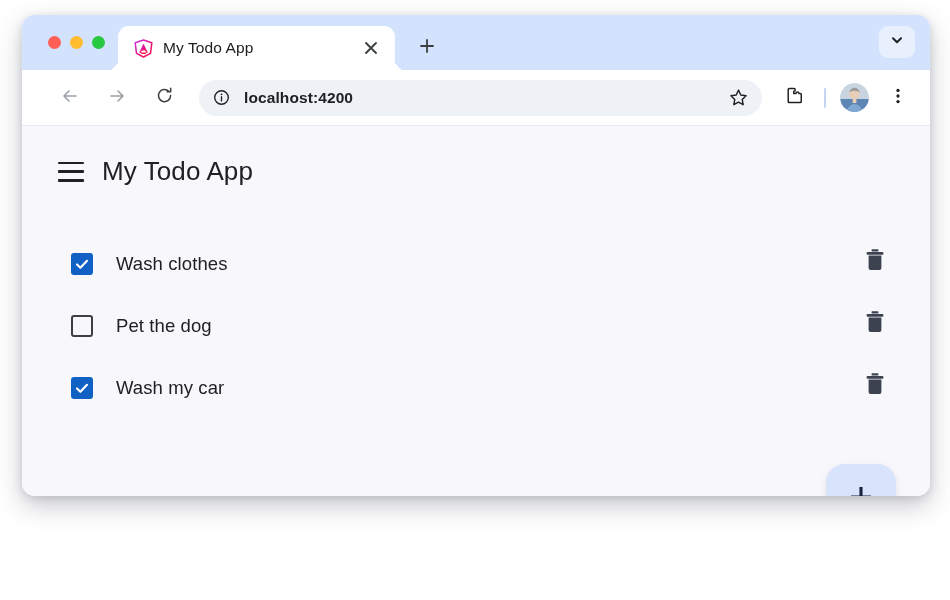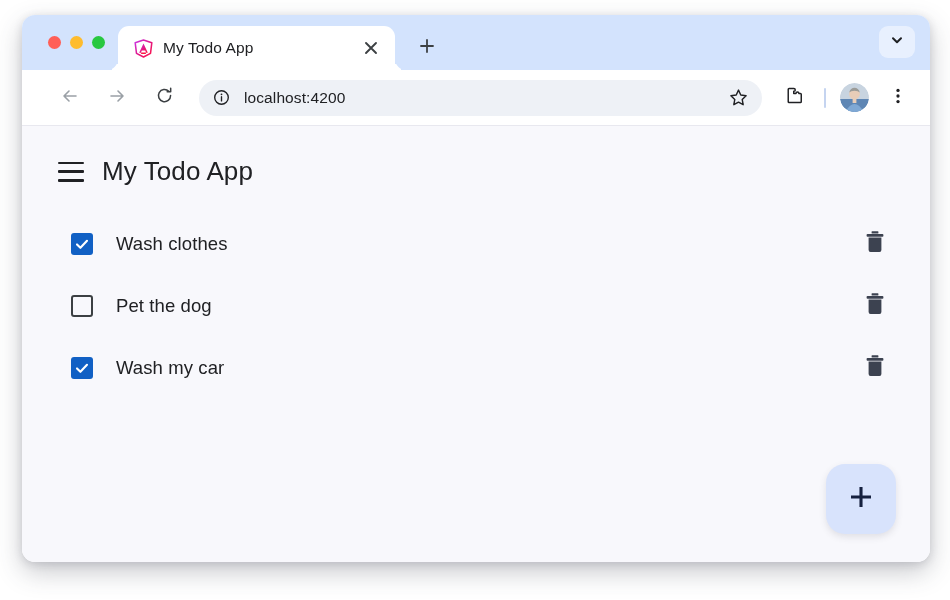--- a/index.html
+++ b/index.html
@@ -11,21 +11,21 @@
     font-family: "Liberation Sans", sans-serif;
     overflow: hidden;
   }
 
   
   .browser-window {
     position: absolute;
     left: 22px;
     top: 15px;
     width: 908px;
-    height: 547px;
+    height: 481px;
     border-radius: 13px;
     background: #ffffff;
     box-shadow: 0 10px 26px rgba(60, 64, 80, 0.28),
                 0 2px 8px rgba(60, 64, 80, 0.16);
     overflow: hidden;
   }
 
   
   .tab-strip {
     position: relative;
@@ -148,20 +148,21 @@
     margin-right: 10px;
   }
   .omnibox-url {
     flex: 1 1 auto;
     font-size: 15.5px;
     color: #202124;
     white-space: nowrap;
     overflow: hidden;
     text-overflow: ellipsis;
     letter-spacing: 0.1px;
+    font-weight: bold;
   }
   .bookmark-btn {
     width: 28px; height: 28px;
     display: flex; align-items: center; justify-content: center;
     flex: 0 0 28px;
     color: #202124;
     margin-right: 2px;
   }
 
   .toolbar-icon {
@@ -221,21 +222,21 @@
     letter-spacing: 0.1px;
   }
 
   
   .todo-list {
     margin-top: 26px;
     padding: 0 34px 0 36px;
   }
   .todo-row {
     display: flex;
-    align-items: center;
+    align-items: flex-end;
     height: 62px;
   }
   .checkbox {
     width: 22px; height: 22px;
     flex: 0 0 22px;
     border-radius: 3px;
     display: flex;
     align-items: center;
     justify-content: center;
     margin-left: 13px;

